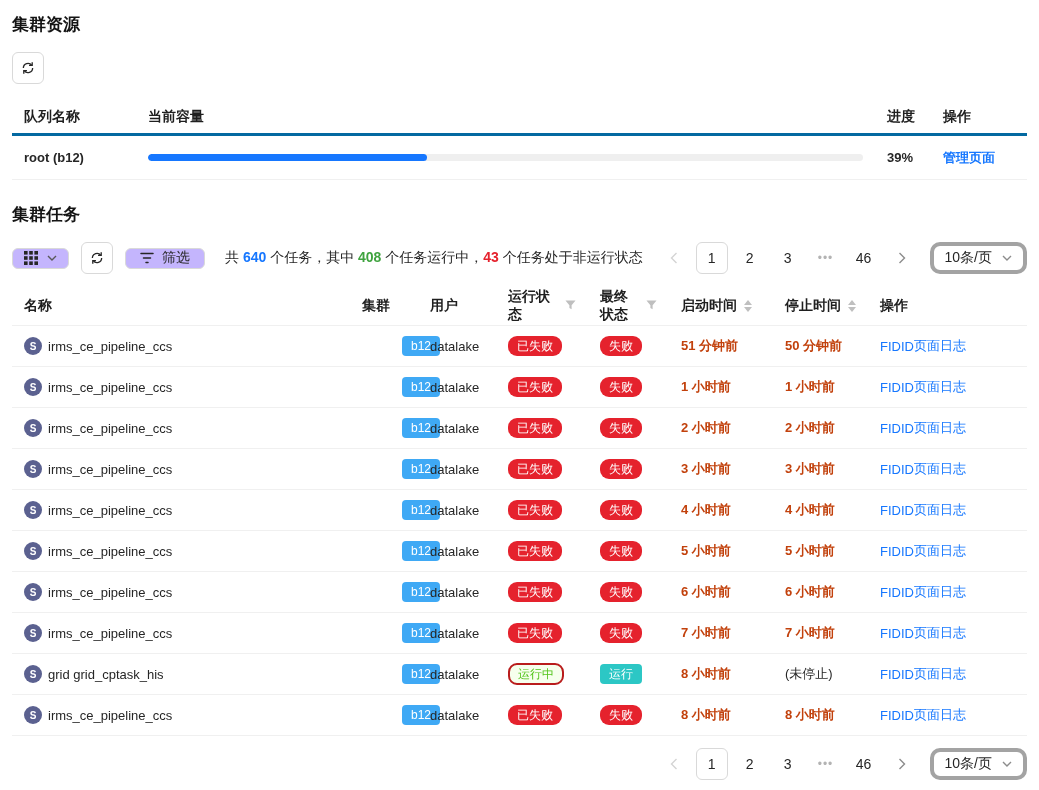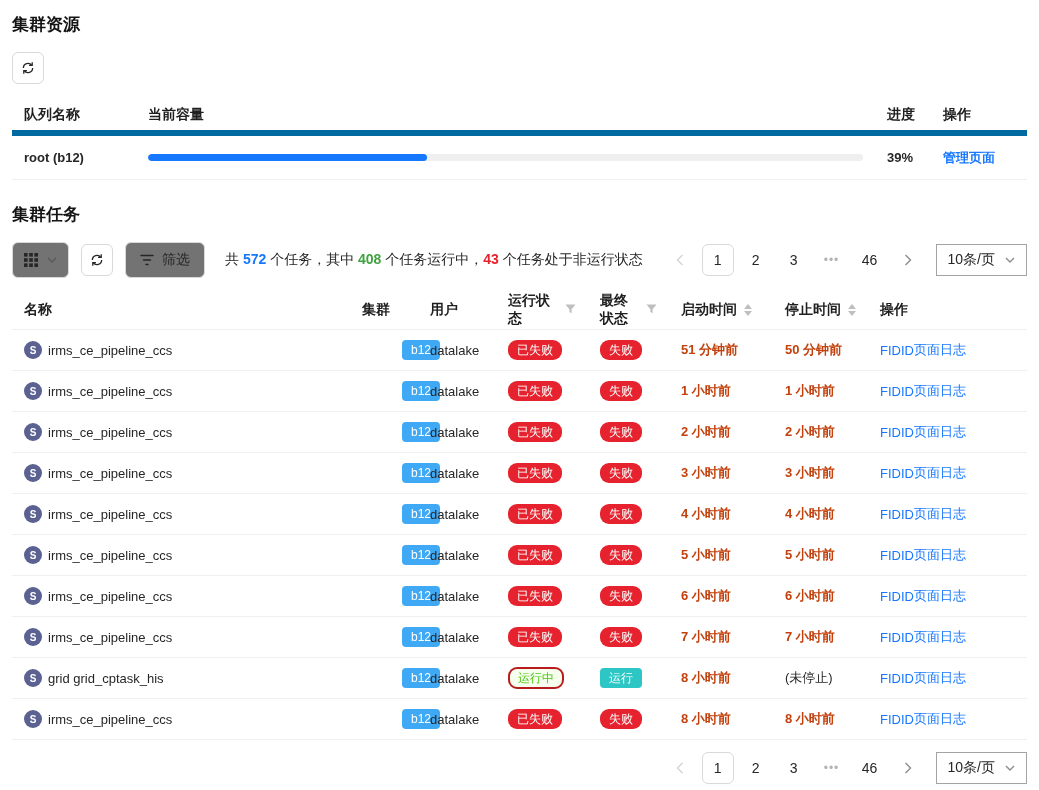--- a/index.html
+++ b/index.html
@@ -4,28 +4,28 @@
 <style>
   * { margin:0; padding:0; box-sizing:border-box; }
   html,body { width:1039px; height:790px; background:#fff; overflow:hidden; }
   body { font-family:"Liberation Sans","DejaVu Sans",sans-serif; color:#262626; font-size:14px; }
   .page { padding:14px 12px 0 12px; }
 
   .sec-title { font-size:17px; font-weight:700; color:#141414; line-height:22px; }
 
   .icon-btn { width:32px; height:32px; border:1px solid #d9d9d9; border-radius:6px; background:#fff;
               display:inline-flex; align-items:center; justify-content:center; cursor:pointer; }
-  .btn { height:36px; border:1px solid #d9d9d9; border-radius:6px; background:#737373; cursor:pointer;
+  .btn { height:21px; border:1px solid #d9d9d9; border-radius:6px; background:#c4b5fd; cursor:pointer;
          display:inline-flex; align-items:center; gap:8px; padding:0 14px; font-size:14px; color:#262626; }
 
   
   .res-refresh { margin-top:16px; }
   .res-table { margin-top:16px; }
   .res-head, .res-row { display:grid; grid-template-columns:124px 1fr 56px 96px; align-items:center; }
-  .res-head { height:36px; border-bottom:6px solid #0369a1; }
+  .res-head { height:36px; border-bottom:3px solid #0369a1; }
   .res-head .cell { font-weight:600; font-size:14px; color:#1f1f1f; }
   .res-row { height:44px; border-bottom:1px solid #f0f0f0; font-size:13px;font-weight:bold; }
   .cell { padding:0 12px; display:flex; align-items:center; gap:6px; min-width:0; }
   .progress-track { width:100%; height:7px; background:#efefef; border-radius:4px; overflow:hidden; }
   .progress-fill { height:100%; background:#1677ff; border-radius:4px; }
   .link { color:#1677ff; cursor:pointer; text-decoration:none; white-space:nowrap; }
 
   
   .tasks-title { margin-top:24px; }
   .toolbar { margin-top:16px; display:flex; align-items:center; gap:12px; }
@@ -35,21 +35,21 @@
   .summary .n-green { color:#3fa33f; }
   .summary .n-red { color:#e5222d; }
 
   .pager { display:flex; align-items:center; gap:6px; margin-left:auto; }
   .pg-item { min-width:32px; height:32px; display:inline-flex; align-items:center; justify-content:center;
              border-radius:6px; font-size:14px; color:#262626; cursor:pointer; background:#fff; }
   .pg-item.active { border:1px solid #d9d9d9; }
   .pg-arrow { color:#8c8c8c; }
   .pg-arrow.disabled { color:#d4d4d4; }
   .pg-dots { color:#b3b3b3; font-size:12px; letter-spacing:1px; }
-  .size-select { height:32px; border:1px solid #a3a3a3; border-radius:0; background:#fff; cursor:pointer;
+  .size-select { height:32px; border:4px solid #a3a3a3; border-radius:10px; background:#fff; cursor:pointer;
                  display:inline-flex; align-items:center; gap:10px; padding:0 11px; font-size:14px; margin-left:6px; }
 
   
   .task-table { margin-top:12px; }
   .t-head, .trow { display:grid; grid-template-columns:338px 68px 78px 92px 81px 104px 95px 1fr; align-items:center; }
   .t-head { height:40px; border-bottom:1px solid #f0f0f0; }
   .t-head .cell { font-weight:600; font-size:14px; color:#1f1f1f; gap:4px; }
   .trow { height:41px; border-bottom:1px solid #f0f0f0; font-size:13px; }
 
   .sorter { display:inline-flex; flex-direction:column; gap:2px; margin-left:3px; cursor:pointer; }
@@ -158,21 +158,21 @@
           <g stroke="#262626" stroke-width="1.5" stroke-linecap="round">
             <line x1="1" y1="1.5" x2="13" y2="1.5"></line>
               <line x1="3.5" y1="6" x2="10.5" y2="6"></line>
               <line x1="6" y1="10.5" x2="8" y2="10.5"></line>
           </g>
         </svg>
       </span>
       <span>筛选</span>
     </button>
 
-    <div class="summary"><span>共 </span><span class="num n-blue">572</span><span> 个任务，其中 </span><span class="num n-green">408</span><span> 个任务运行中，</span><span class="num n-red">43</span><span> 个任务处于非运行状态</span></div>
+    <div class="summary"><span>共 </span><span class="num n-blue">640</span><span> 个任务，其中 </span><span class="num n-green">408</span><span> 个任务运行中，</span><span class="num n-red">43</span><span> 个任务处于非运行状态</span></div>
 
     <div class="pager">
       <span class="pg-item pg-arrow disabled">
         <svg width="8" height="12" viewBox="0 0 8 12">
             <path d="M6.5 1L1.5 6l5 5" stroke="currentColor" stroke-width="1.4" fill="none"></path>
           </svg>
       </span>
       <span class="pg-item active">1</span>
       <span class="pg-item">2</span>
       <span class="pg-item">3</span>

